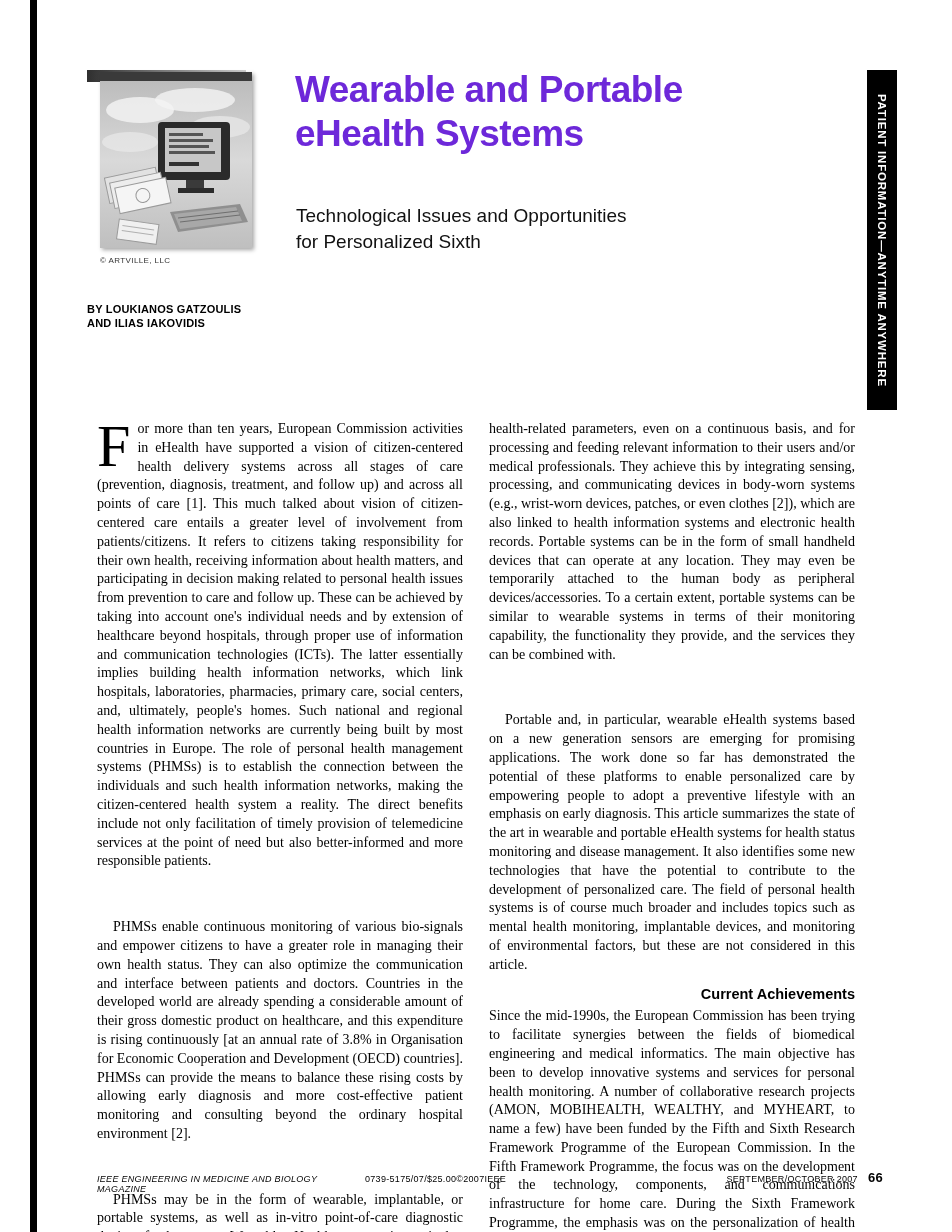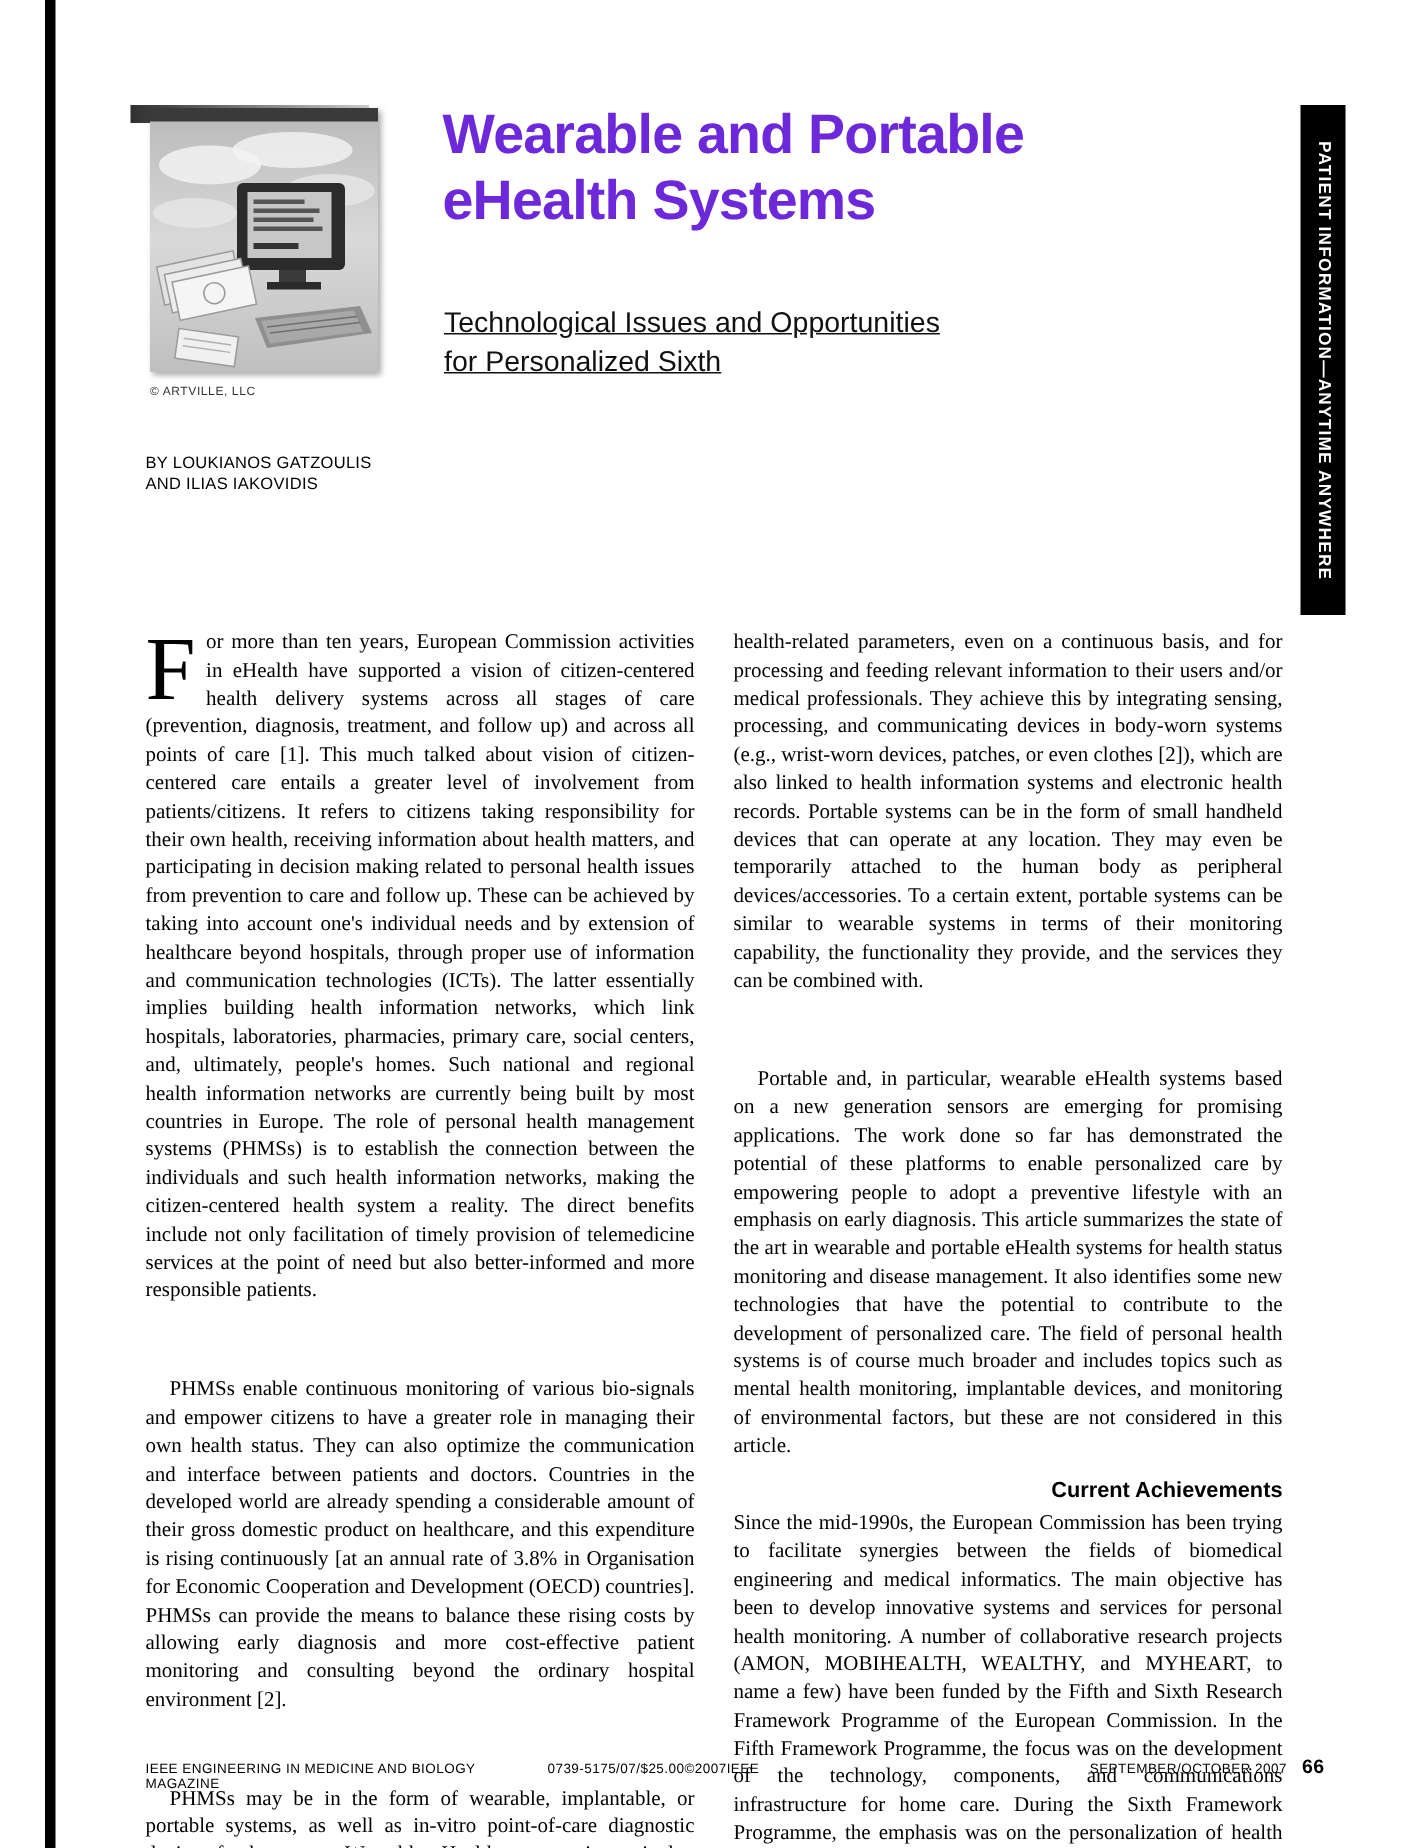--- a/index.html
+++ b/index.html
@@ -68,28 +68,27 @@
   }
   .title span { display: block; }
   .subtitle {
     position: absolute;
     left: 296px; top: 203px;
     font-family: "Liberation Sans", sans-serif;
     font-weight: normal;
     font-size: 19px;
     line-height: 26px;
     color: #111;
-    text-decoration: underline;
   }
   .subtitle span { display: block; }
   .byline {
     position: absolute;
-    left: 97px; top: 302px;
-    font-family: "Liberation Sans", sans-serif;
-    font-weight: normal;
+    left: 87px; top: 302px;
+    font-family: "Liberation Sans", sans-serif;
+    font-weight: bold;
     font-size: 11px;
     line-height: 14px;
     letter-spacing: 0.2px;
   }
   .byline span { display: block; }
   .col {
     position: absolute;
     top: 420px;
     width: 366px;
     font-size: 14px;
@@ -123,21 +122,21 @@
   .footer {
     position: absolute;
     left: 97px; top: 1170px;
     width: 786px;
     font-family: "Liberation Sans", sans-serif;
     font-size: 9px;
     letter-spacing: 0.3px;
     display: flex;
     align-items: baseline;
   }
-  .footer .f-left   { width: 268px; }
+  .footer .f-left   { width: 268px; font-style: italic; }
   .footer .f-center { width: 250px; }
   .footer .f-right  { flex: 1; text-align: right; }
   .footer .f-page {
     font-weight: bold;
     font-size: 13px;
     margin-left: 10px;
   }
 </style>
 </head>
 <body>

